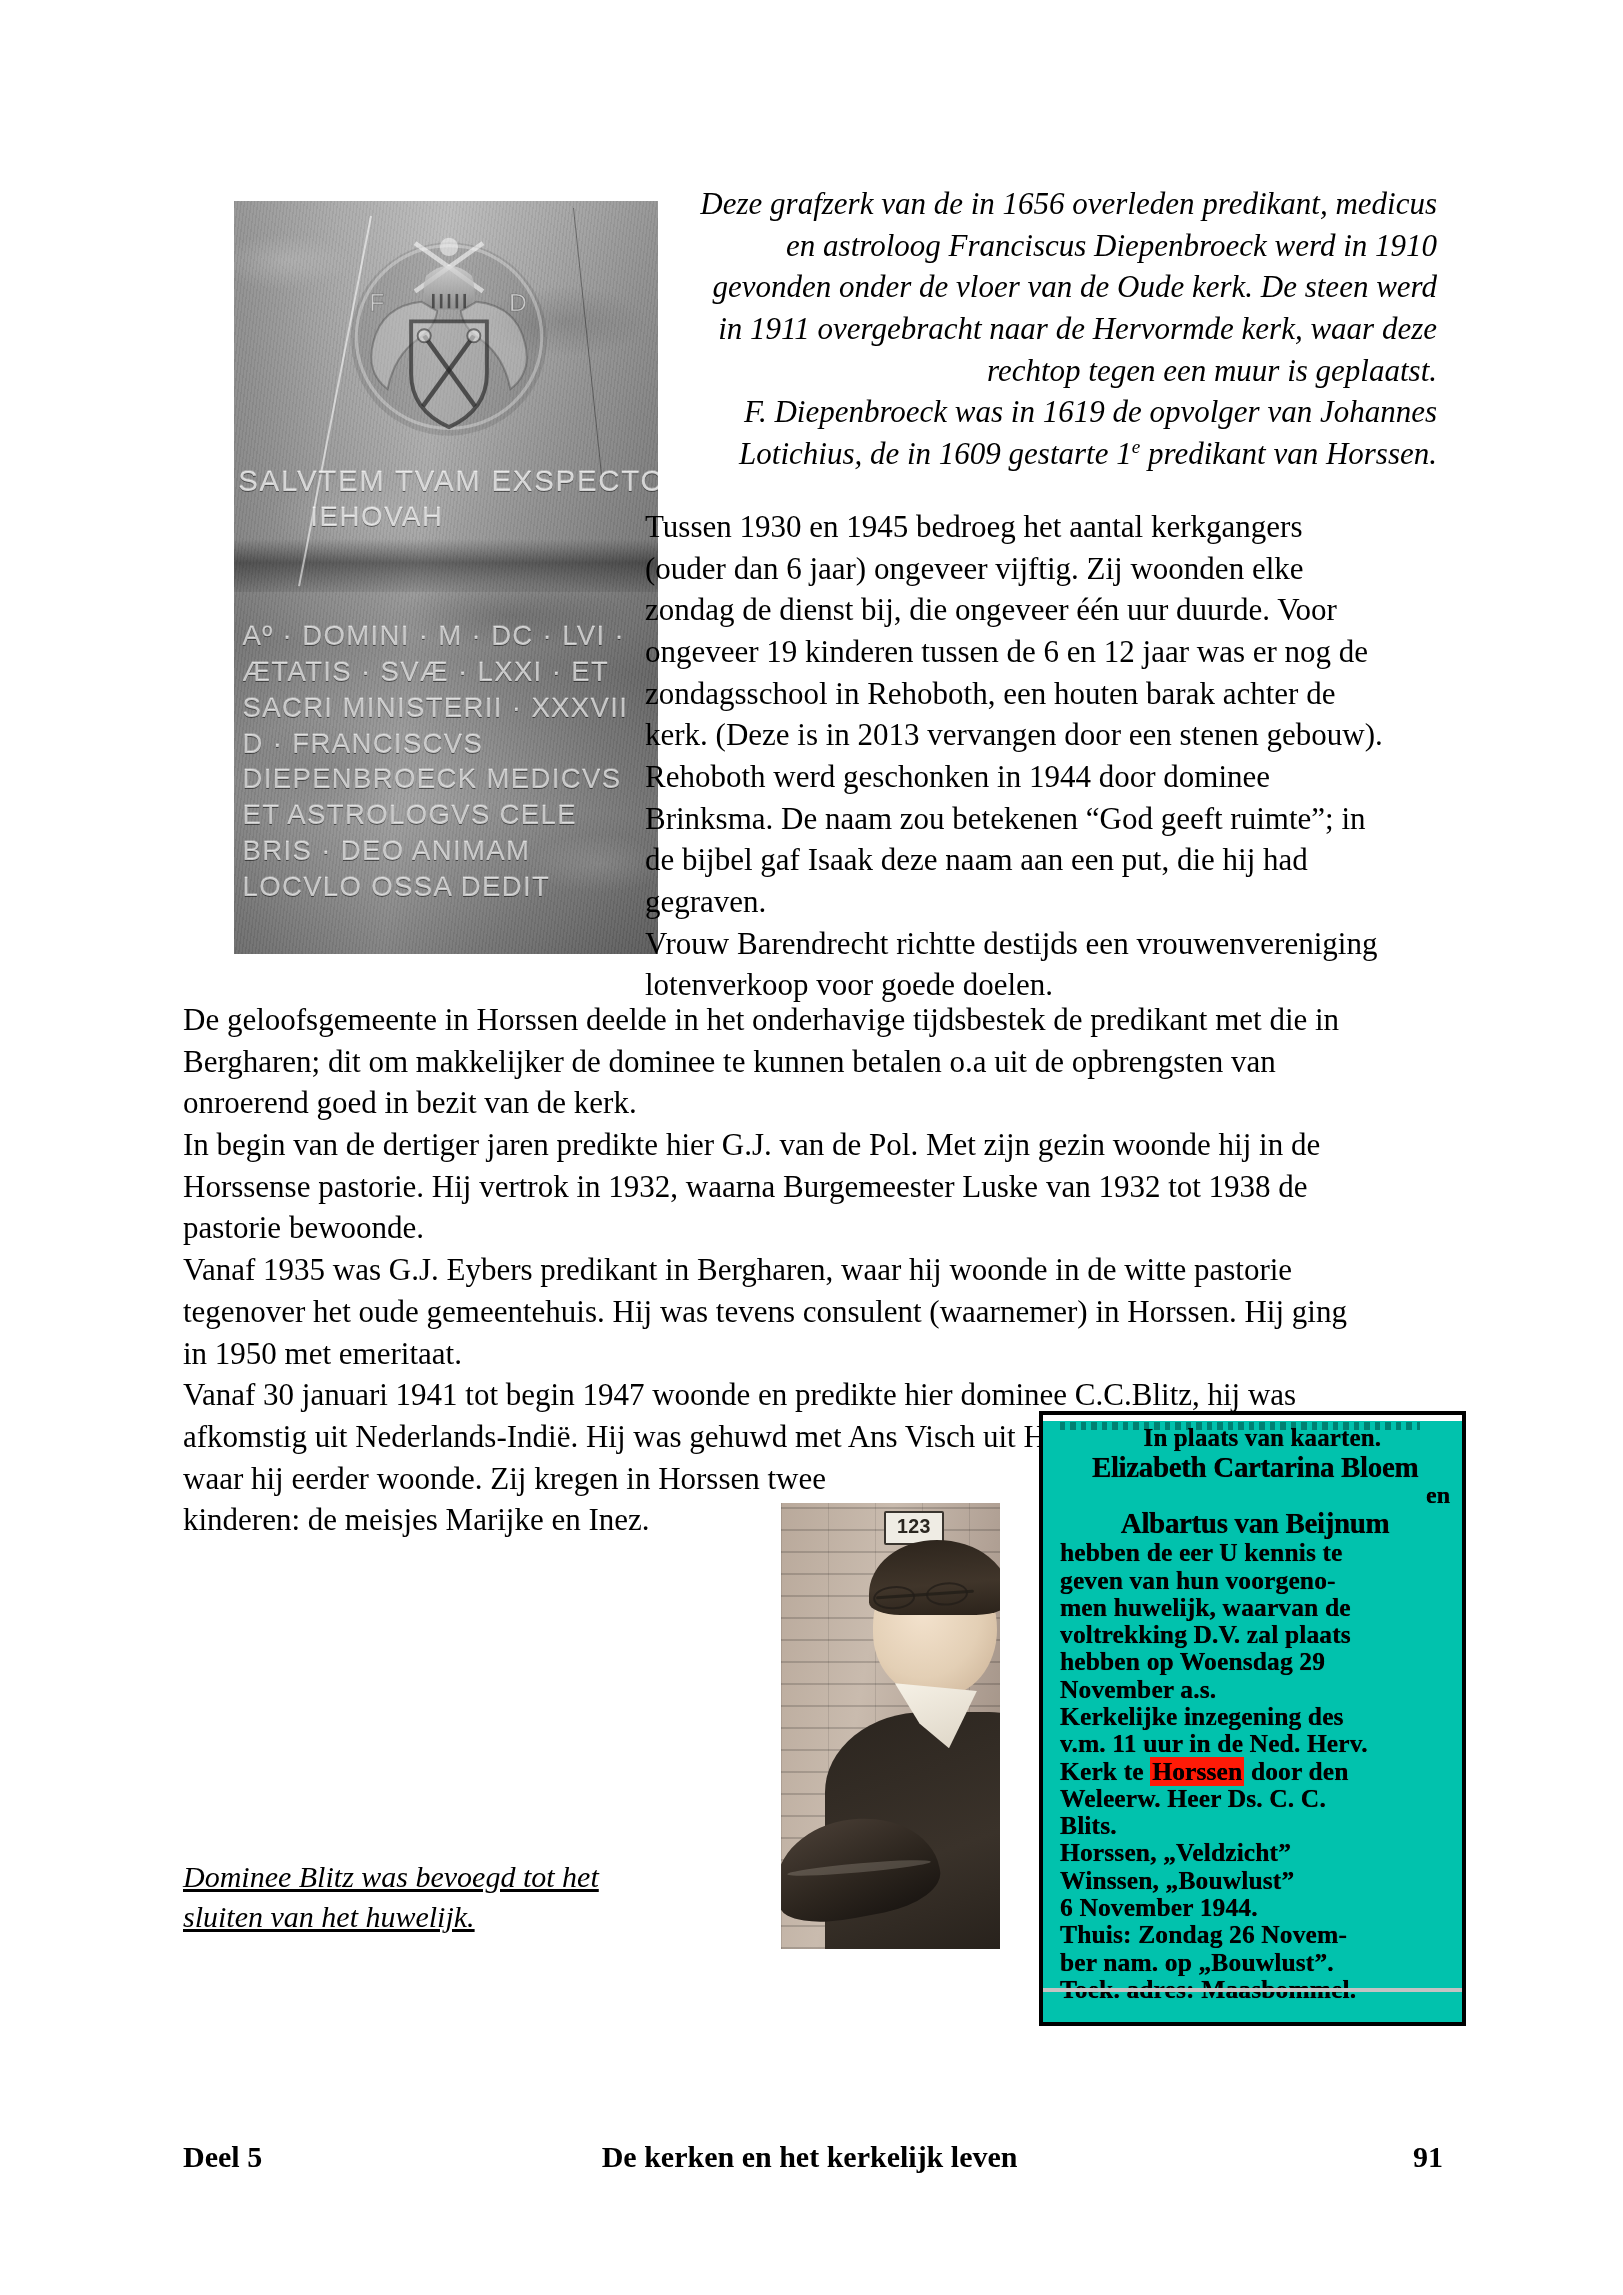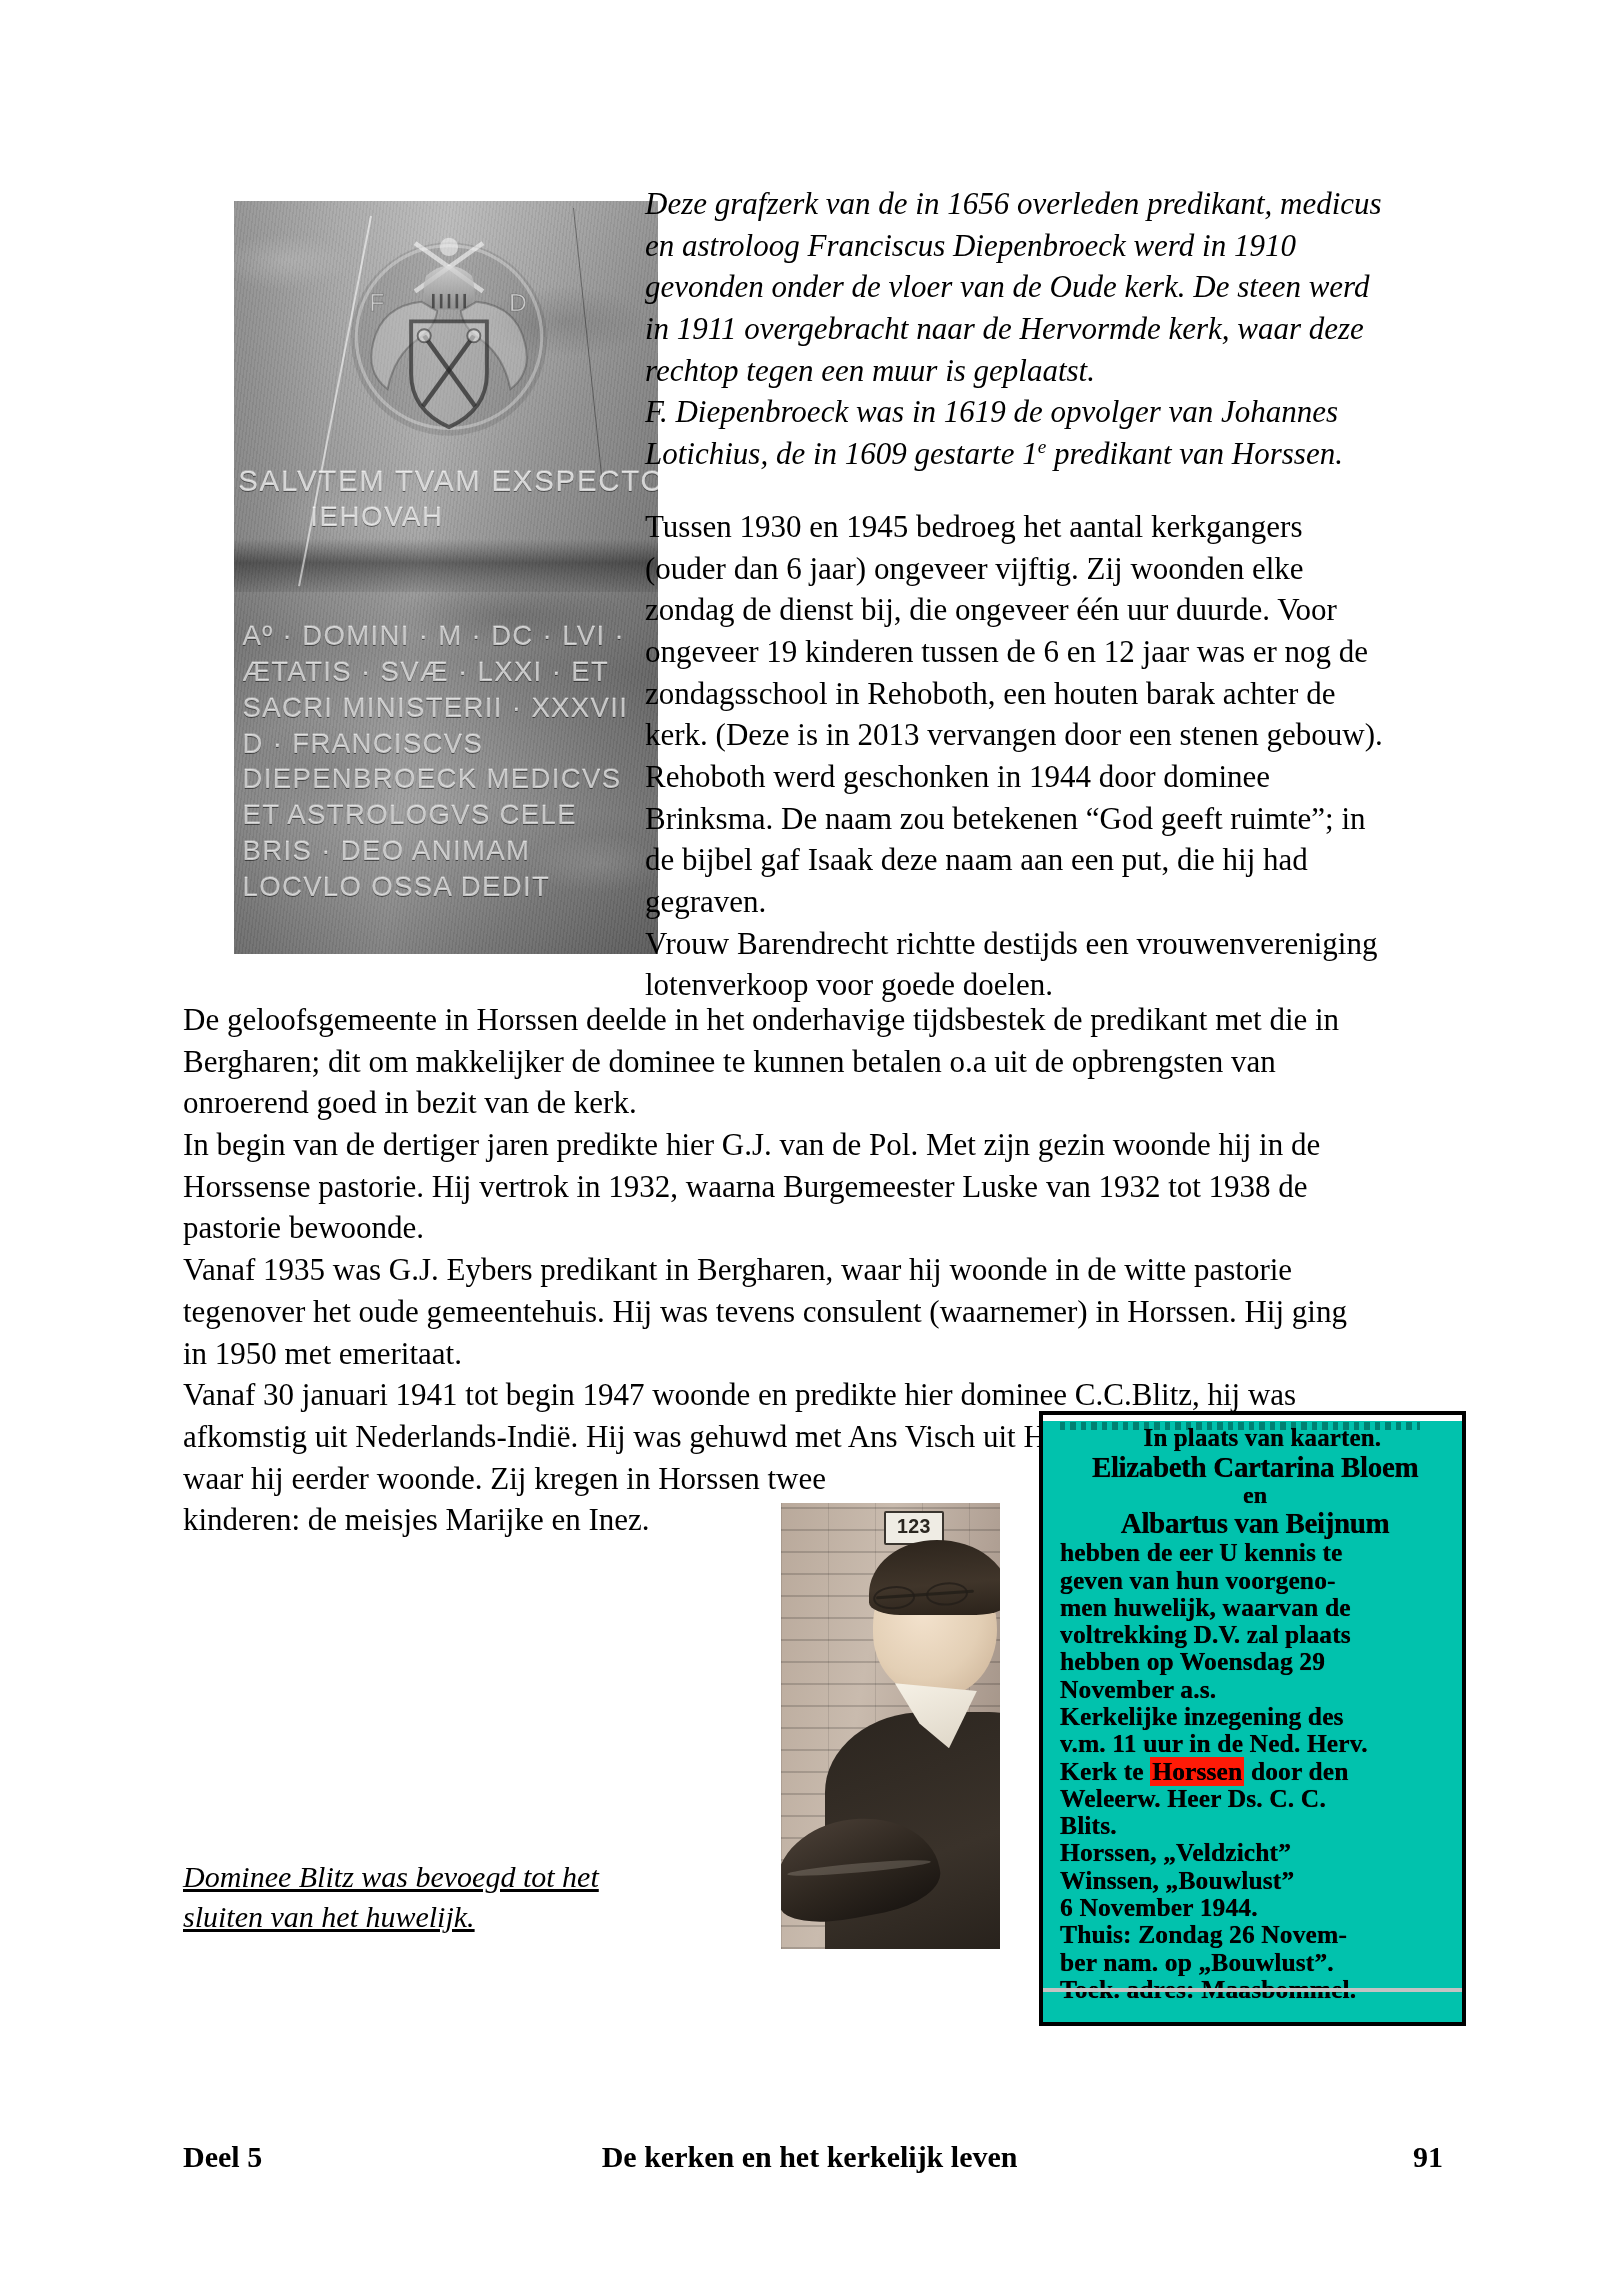--- a/index.html
+++ b/index.html
@@ -123,21 +123,21 @@
   .col-right {
     position: absolute;
     left: 645px;
     top: 183px;
     width: 792px;
   }
   .italic-block {
     font-style: italic;
     font-size: 31px;
     line-height: 1.345;
-    text-align: left;
+    text-align: right;
   }
   .italic-block .ln { display: block; }
   .roman-block {
     font-size: 31px;
     line-height: 1.345;
     margin-top: 31px;
   }
   .roman-block .ln { display: block; }
 
   .full-width {
@@ -333,21 +333,21 @@
     font-weight: 600;
     text-shadow: 0 0 0.7px rgba(0,0,0,0.55);
   }
   .clip-line.c-head { text-align: center; font-size: 25px; padding-left: 14.4px; }
   .clip-line.c-bold {
     font-weight: bold;
     font-size: 29px;
     text-align: center;
     letter-spacing: -0.012em;
   }
-  .clip-line.c-en { text-align: center; font-size: 24px; }
+  .clip-line.c-en { text-align: right; font-size: 24px; }
   .clip-line.c-just {
     display: flex;
     justify-content: space-between;
   }
   .clip-line.c-just > span { display: inline-block; }
   .hl-horssen {
     background: #ff2a19;
     padding: 0 2px;
     color: #000;
   }

